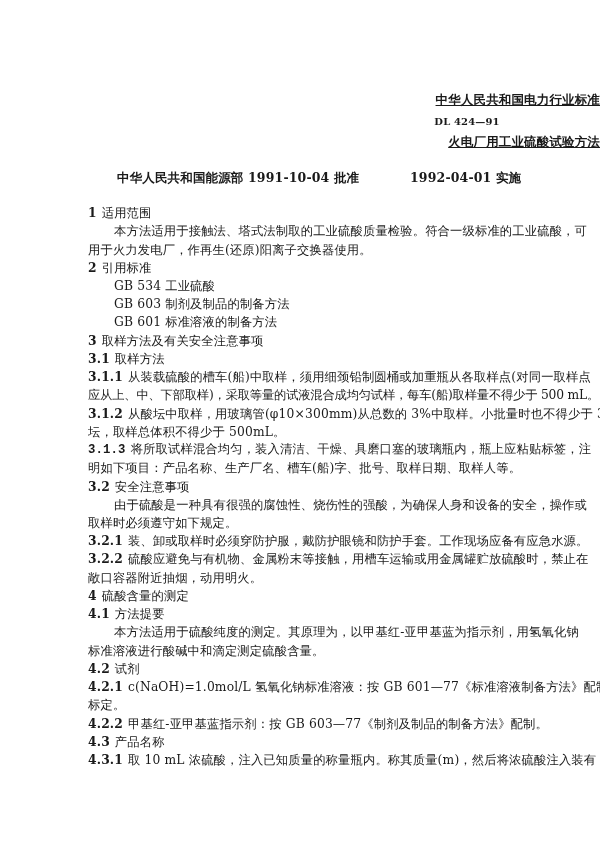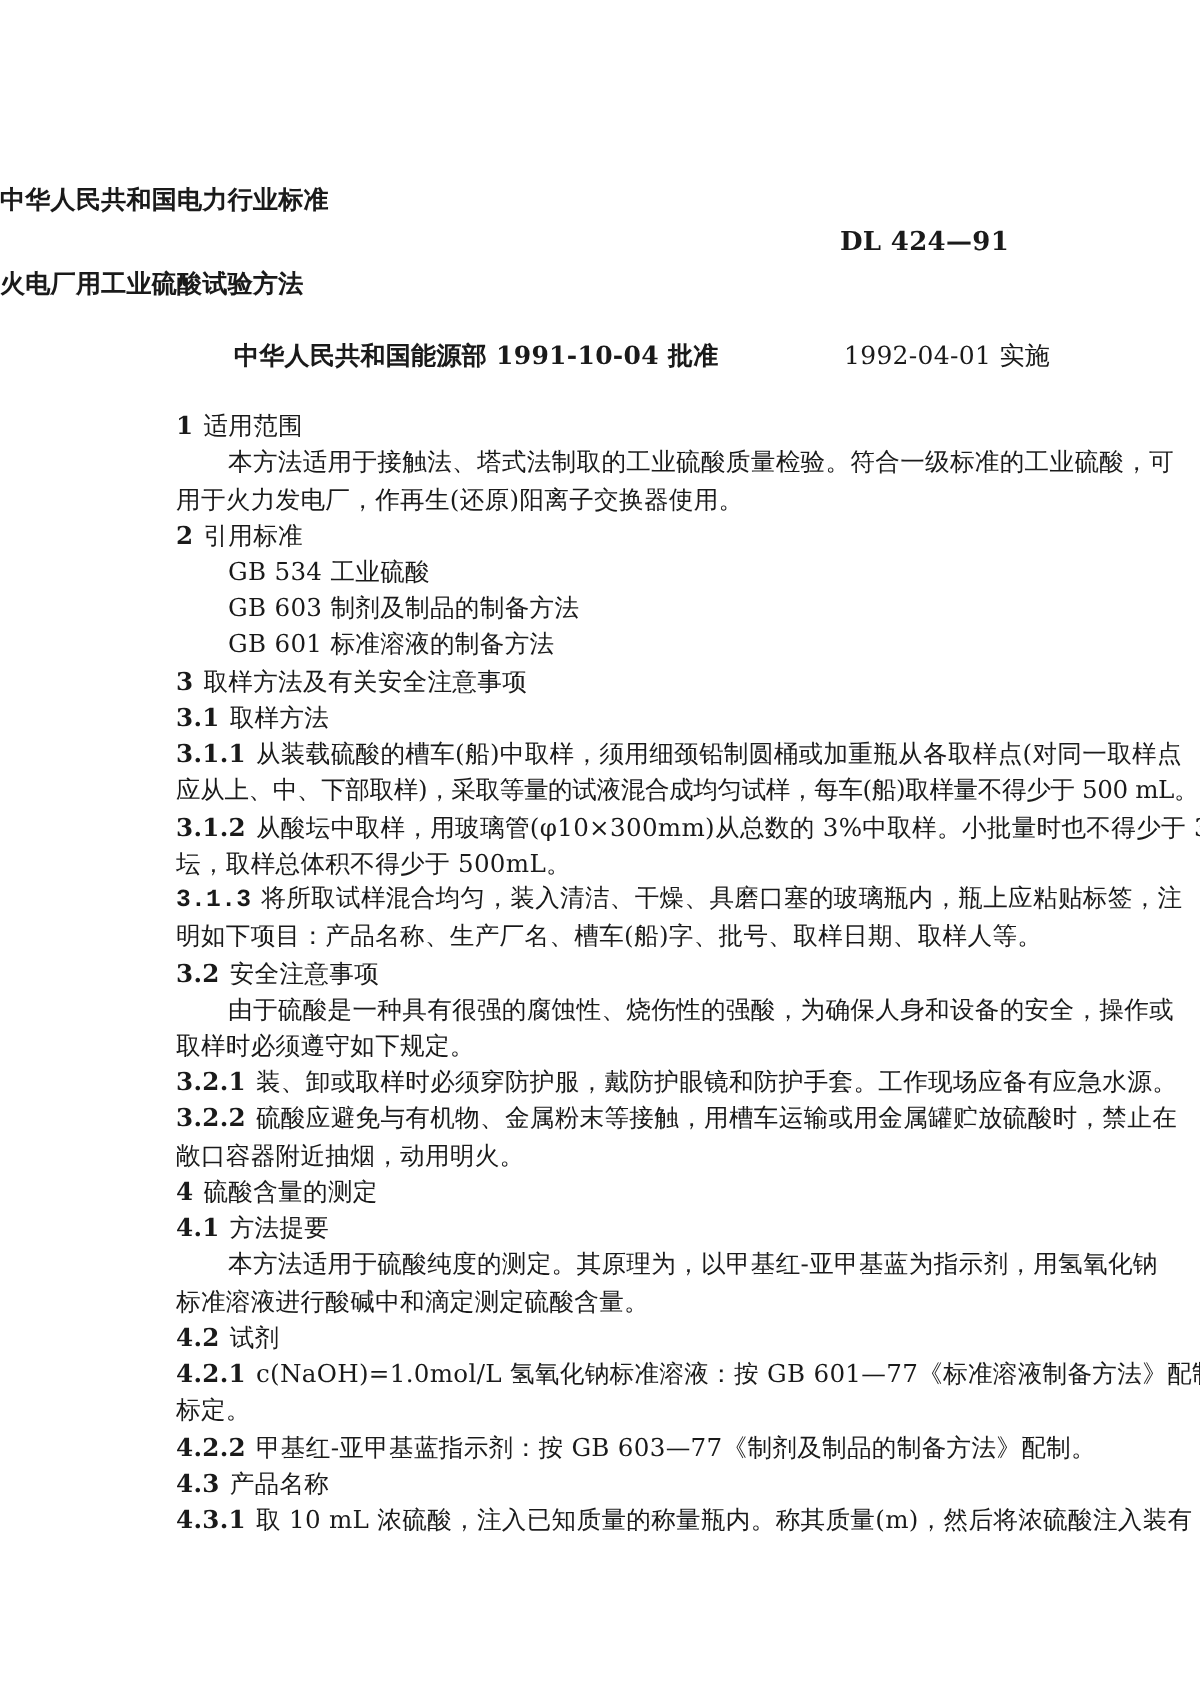--- a/index.html
+++ b/index.html
@@ -6,28 +6,28 @@
   body {
     width: 600px; height: 849px; position: relative; overflow: hidden;
     font-family: "DejaVu Serif", "Liberation Serif", serif;
     color: #1a1a1a;
   }
   .page { position: absolute; left: 0; top: 0; width: 600px; height: 849px; }
   .line {
     position: absolute; left: 88px; width: 426px;
     font-size: 12.3px; line-height: 16px; white-space: nowrap; letter-spacing: 0.15px;
   }
-  .center { left: 0; width: 600px; text-align: left; }
+  .center { left: 0; width: 600px; text-align: right; text-decoration: underline; }
   .num { font-weight: bold; margin-right: 5px; }
   .ref { padding-left: 26px; }
   .header-title { top: 92px; font-size: 12.5px; font-weight: bold; }
-  .std-no { top: 114px; left: 420px; width: 94px; text-align: left; font-weight: bold; font-size: 13px; }
+  .std-no { top: 114px; left: 420px; width: 94px; text-align: center; font-weight: bold; font-size: 10px; }
   .doc-title { top: 134px; font-size: 12.5px; font-weight: bold; }
   .approve { top: 170px; left: 117px; width: 200px; font-weight: bold; font-size: 12.5px; }
-  .implement { top: 170px; left: 410px; width: 104px; text-align: left; font-weight: normal; font-size: 12.5px; margin-left: 12px; }
+  .implement { top: 170px; left: 410px; width: 104px; text-align: center; font-weight: bold; font-size: 12.5px; }
 </style>
 </head>
 <body>
 
 <div class="page">
 
   <div class="line center header-title">中华人民共和国电力行业标准</div>
   <div class="line std-no">DL 424—91</div>
   <div class="line center doc-title">火电厂用工业硫酸试验方法</div>
   <div class="line approve">中华人民共和国能源部 1991-10-04 批准</div>

